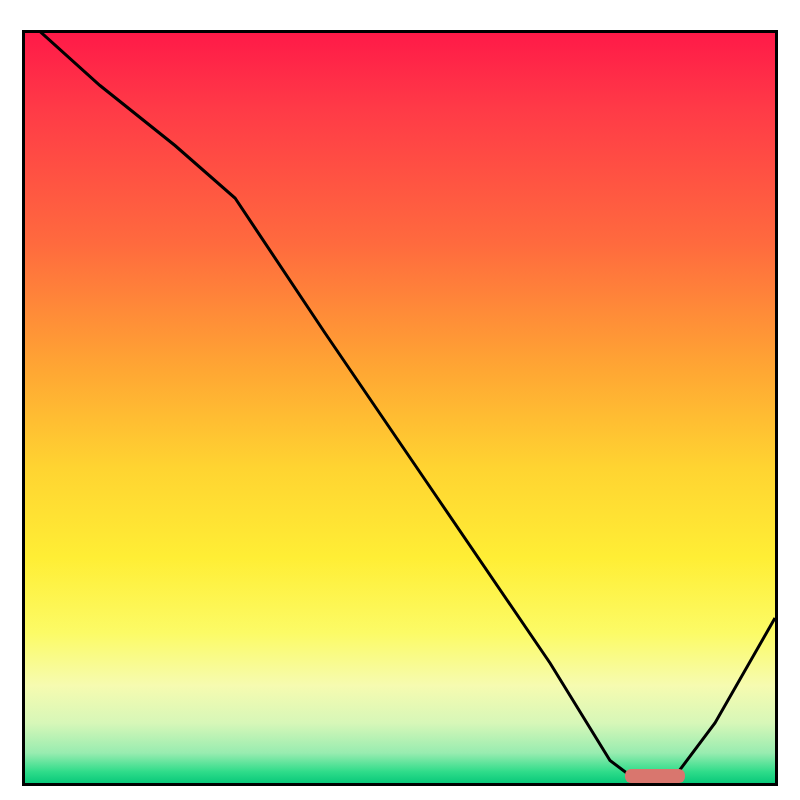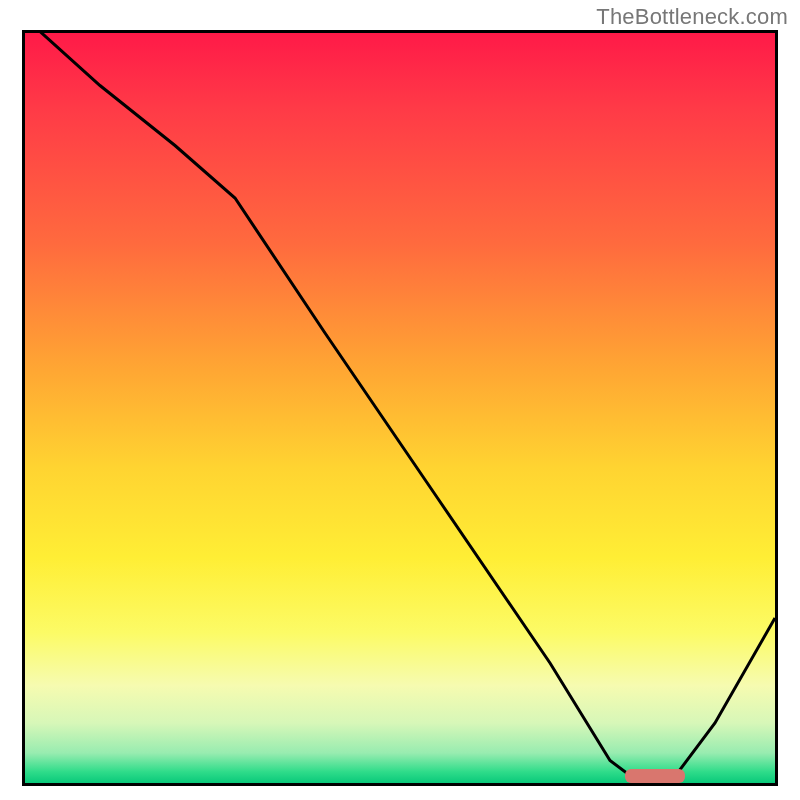--- a/index.html
+++ b/index.html
@@ -67,21 +67,20 @@
     fill: none;
   }
   .minimum-marker {
     fill: #d9766e;
   }
 </style>
 </head>
 <body>
 
 <div class="stage">
-  <div class="watermark">TheBottleneck.com</div>
 
   <div class="plot-area">
     <div class="gradient-bg"></div>
 
     <svg class="curve" viewBox="0 0 750 750" preserveAspectRatio="none">
       <path d="M0.0 -15.0 L75.0 52.5 L150.0 112.5 L210.0 165.0 L300.0 300.0 L412.5 465.0 L525.0 630.0 L585.0 727.5 L615.0 750.0 L645.0 750.0 L690.0 690.0 L750.0 585.0"></path>
       <rect class="minimum-marker" x="600.0" y="736.0" width="60.0" height="14" rx="6" ry="6" fill="#d9766e"></rect>
     </svg>
   </div>
 </div>

